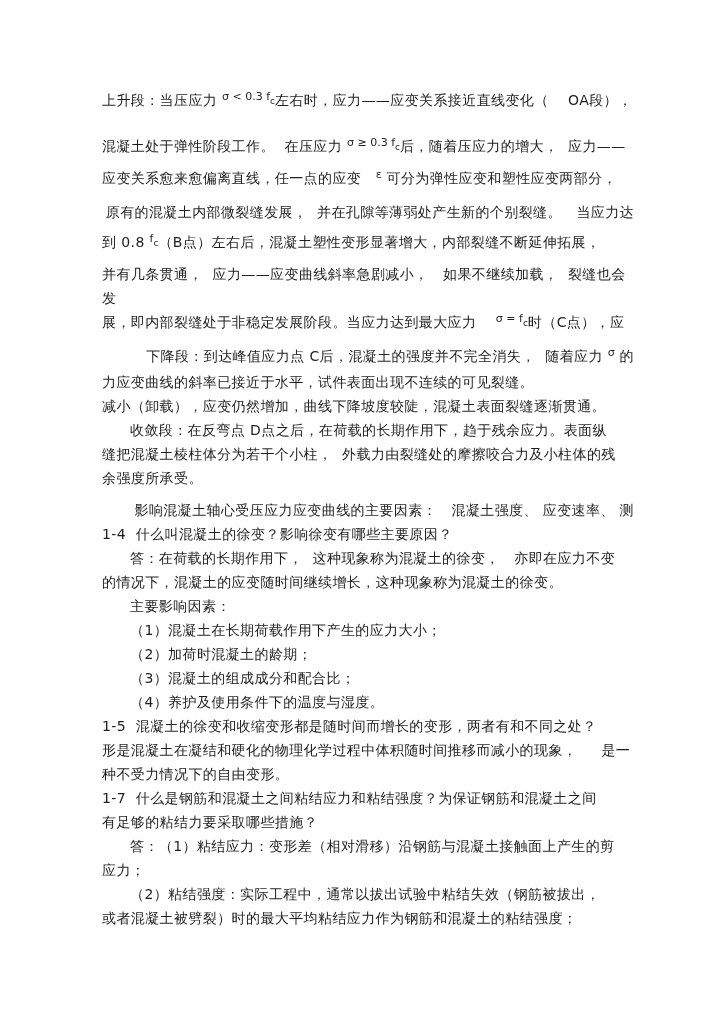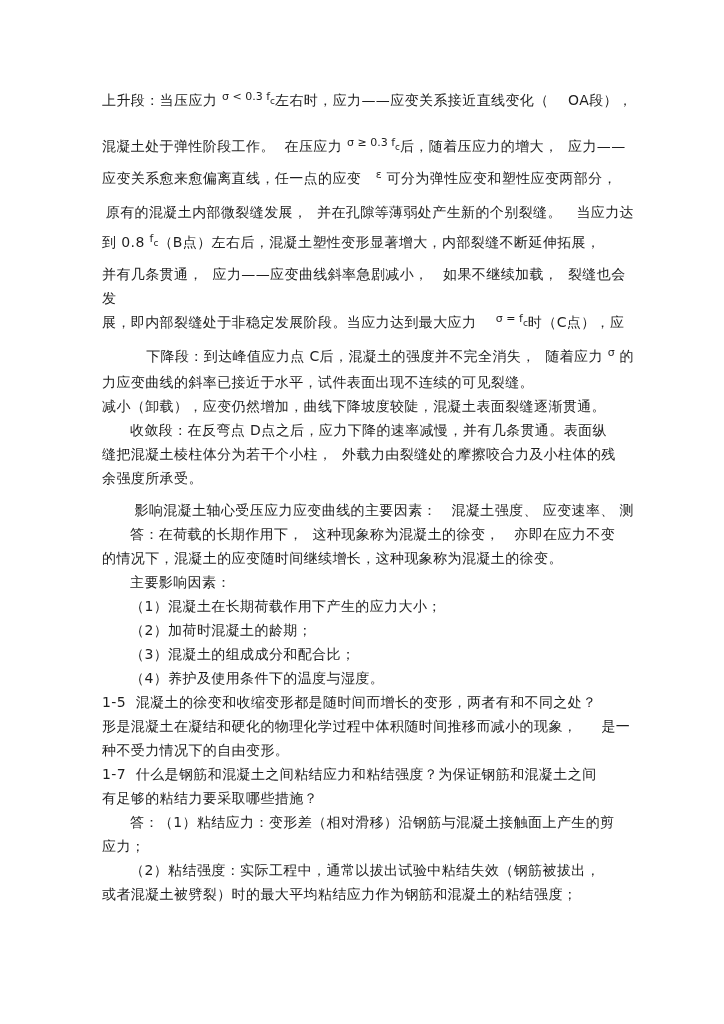--- a/index.html
+++ b/index.html
@@ -57,24 +57,25 @@
       <div class="line"><span>上升段：当压应力 </span><span class="formula"><span>σ &lt; 0.3 f</span><span class="subscript">c</span></span><span>左右时，应力——应变关系接近直线变化（    OA段），</span></div>
       <div class="line sp-xl"><span>混凝土处于弹性阶段工作。  在压应力 </span><span class="formula"><span>σ ≥ 0.3 f</span><span class="subscript">c</span></span><span>后，随着压应力的增大，  应力——</span></div>
       <div class="line sp-md"><span>应变关系愈来愈偏离直线，任一点的应变   </span><span class="formula"><span>ε</span></span><span> 可分为弹性应变和塑性应变两部分，</span></div>
       <div class="line sp-sm"><span>原有的混凝土内部微裂缝发展，  并在孔隙等薄弱处产生新的个别裂缝。   当应力达</span></div>
       <div class="line sp-md"><span>到 0.8 </span><span class="formula"><span>f</span><span class="subscript">c</span></span><span>（B点）左右后，混凝土塑性变形显著增大，内部裂缝不断延伸拓展，</span></div>
       <div class="line sp-md"><span>并有几条贯通，  应力——应变曲线斜率急剧减小，   如果不继续加载，  裂缝也会发</span></div>
       <div class="line sp-lg"><span>展，即内部裂缝处于非稳定发展阶段。当应力达到最大应力    </span><span class="formula"><span>σ = f</span><span class="subscript">c</span></span><span>时（C点），应</span></div>
       <div class="line indent sp-sm"><span>下降段：到达峰值应力点 C后，混凝土的强度并不完全消失，  随着应力 </span><span class="formula"><span>σ</span></span><span> 的</span></div>
       <div class="line"><span>力应变曲线的斜率已接近于水平，试件表面出现不连续的可见裂缝。</span></div>
       <div class="line"><span>减小（卸载），应变仍然增加，曲线下降坡度较陡，混凝土表面裂缝逐渐贯通。</span></div>
-      <div class="line indent"><span>收敛段：在反弯点 D点之后，应力下降的速率减慢，并有几条贯通。表面纵</span></div>
+      <div class="line indent"><span>收敛段：在反弯点 D点之后，在荷载的长期作用下，趋于残余应力。表面纵</span></div>
       <div class="line"><span>缝把混凝土棱柱体分为若干个小柱，  外载力由裂缝处的摩擦咬合力及小柱体的残</span></div>
       <div class="line"><span>余强度所承受。</span></div>
       <div class="line indent sp-sm"><span>影响混凝土轴心受压应力应变曲线的主要因素：   混凝土强度、 应变速率、 测</span></div>
+      <div class="line"><span>1-4  什么叫混凝土的徐变？影响徐变有哪些主要原因？</span></div>
       <div class="line indent"><span>答：在荷载的长期作用下，  这种现象称为混凝土的徐变，   亦即在应力不变</span></div>
       <div class="line"><span>的情况下，混凝土的应变随时间继续增长，这种现象称为混凝土的徐变。</span></div>
       <div class="line indent"><span>主要影响因素：</span></div>
       <div class="line indent"><span>（1）混凝土在长期荷载作用下产生的应力大小；</span></div>
       <div class="line indent"><span>（2）加荷时混凝土的龄期；</span></div>
       <div class="line indent"><span>（3）混凝土的组成成分和配合比；</span></div>
       <div class="line indent"><span>（4）养护及使用条件下的温度与湿度。</span></div>
       <div class="line"><span>1-5  混凝土的徐变和收缩变形都是随时间而增长的变形，两者有和不同之处？</span></div>
       <div class="line"><span>形是混凝土在凝结和硬化的物理化学过程中体积随时间推移而减小的现象，     是一</span></div>
       <div class="line"><span>种不受力情况下的自由变形。</span></div>

